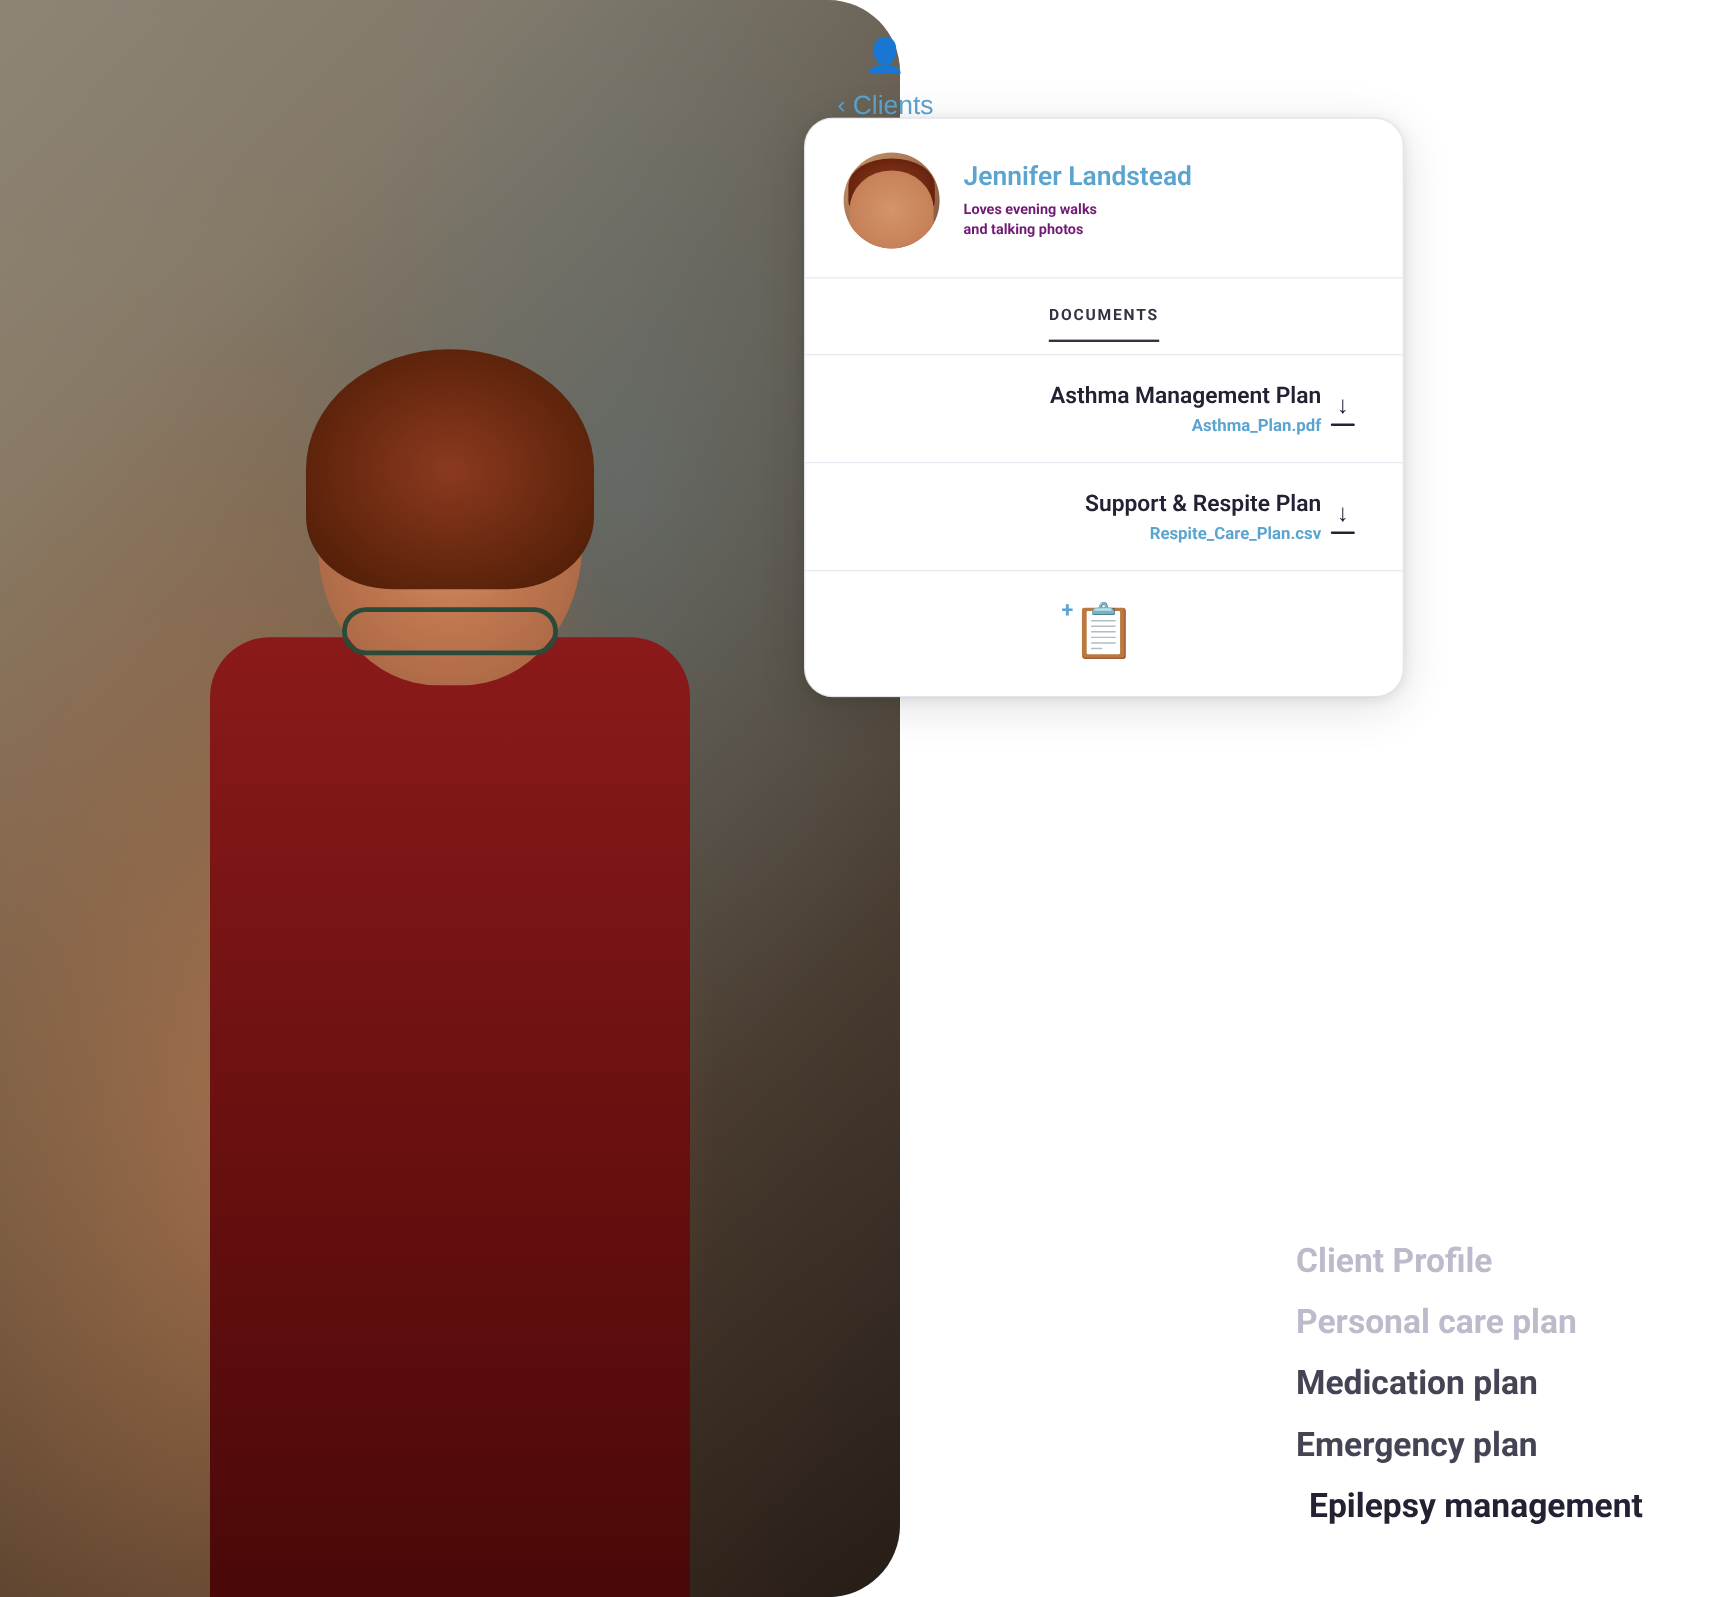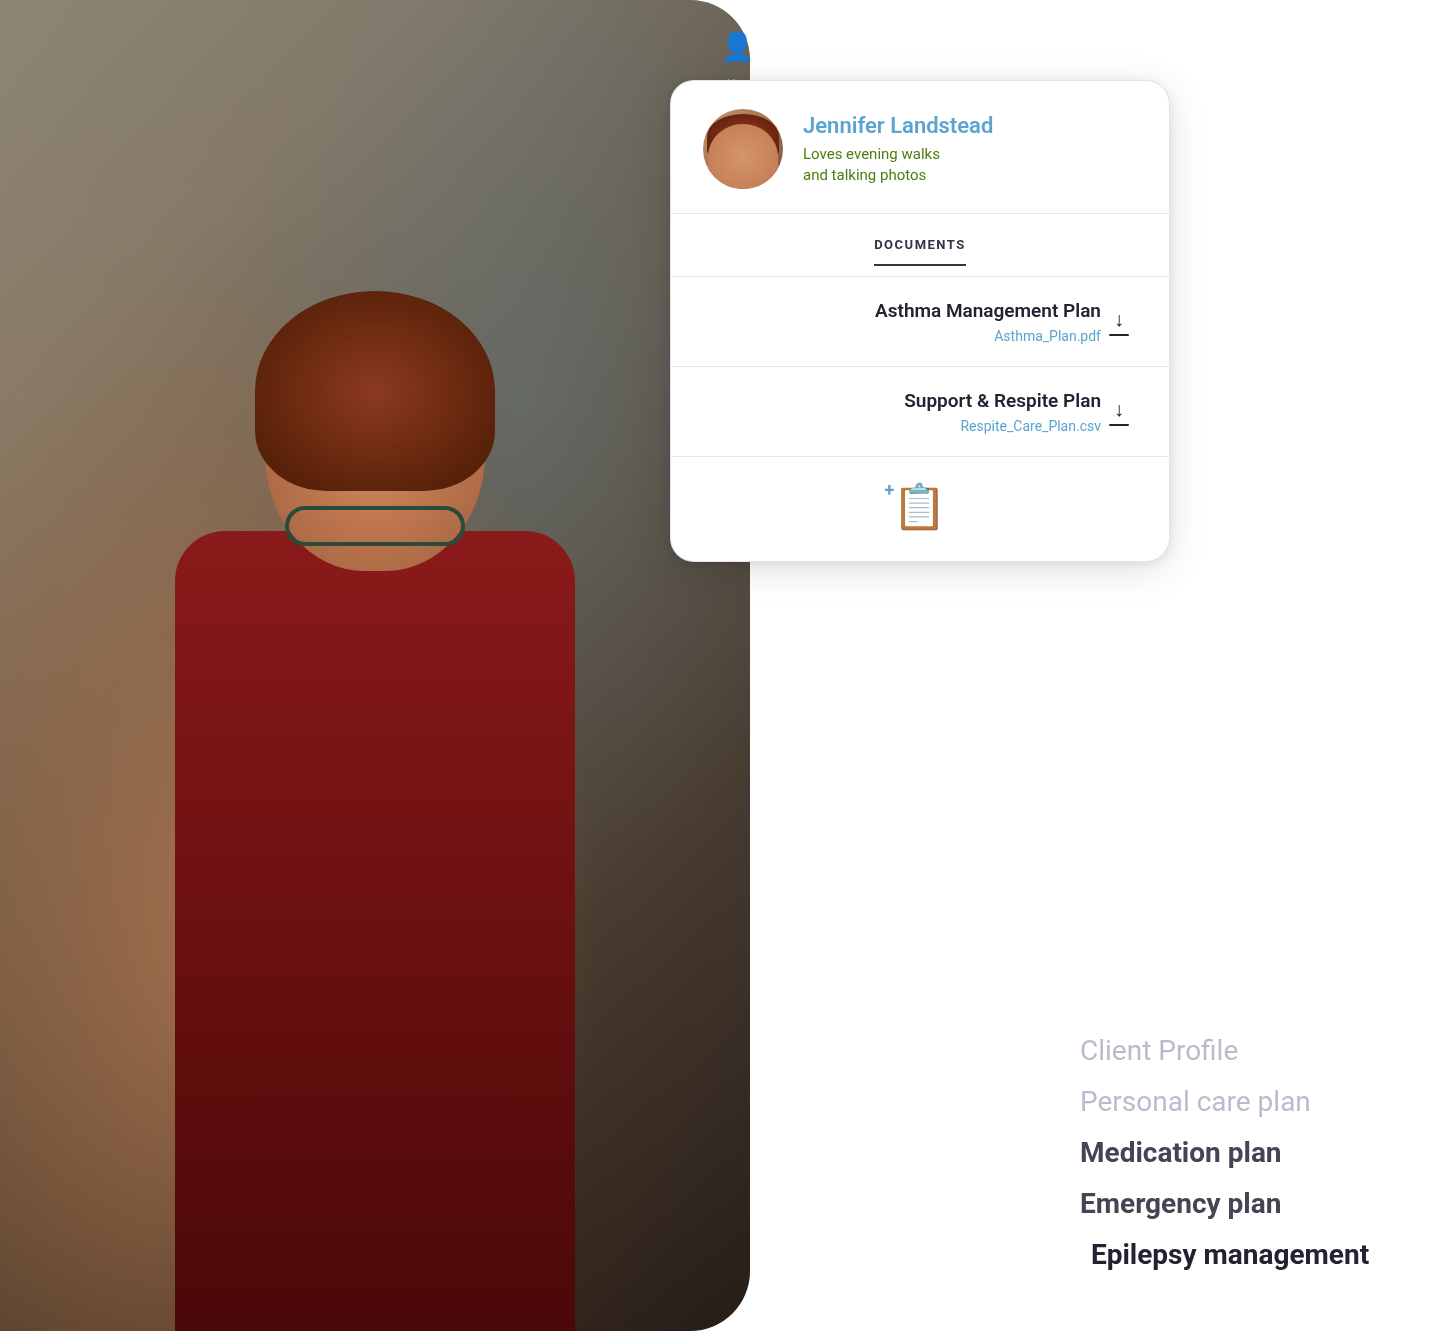--- a/index.html
+++ b/index.html
@@ -128,21 +128,21 @@
     }
 
     .back-chevron {
       font-size: 20px;
       color: #5ba4cf;
     }
 
     
     .client-card {
       position: absolute;
-      top: 80px;
+      top: 98px;
       left: 50%;
       transform: translateX(-50px);
       width: 500px;
       background: #ffffff;
       border-radius: 24px;
       box-shadow: 0 8px 40px rgba(0,0,0,0.12), 0 2px 10px rgba(0,0,0,0.08);
       overflow: hidden;
       border: 1px solid rgba(200, 200, 220, 0.5);
     }
 
@@ -192,23 +192,24 @@
     }
 
     .client-name {
       font-size: 22px;
       font-weight: 600;
       color: #5ba4cf;
       margin-bottom: 6px;
     }
 
     .client-bio {
-      font-size: 15px;
-      color: #4d7c0f;
+      font-size: 12px;
+      color: #701a75;
       line-height: 1.4;
+      font-weight: bold;
     }
 
     
     .documents-tab {
       padding: 20px 32px 10px;
       text-align: center;
       border-bottom: 1px solid #e8e8f0;
       text-decoration: underline;
     }
 
@@ -240,20 +241,21 @@
     .document-title {
       font-size: 19px;
       font-weight: 600;
       color: #222233;
       margin-bottom: 6px;
     }
 
     .document-filename {
       font-size: 14px;
       color: #5ba4cf;
+      font-weight: bold;
     }
 
     .download-btn {
       display: flex;
       flex-direction: column;
       align-items: center;
       gap: 3px;
       cursor: pointer;
       background: none;
       border: none;
@@ -329,21 +331,21 @@
       text-align: center;
     }
 
     .menu-item.semi-active {
       color: #444455;
       font-weight: 700;
     }
 
     .menu-item.faded {
       color: #bbbbcc;
-      font-weight: 400;
+      font-weight: 700;
     }
   </style>
 </head>
 <body>
 
 <div class="background-photo">
   <div class="photo-overlay"></div>
 
   <div class="person-silhouette">
     <div class="person-body"></div>

